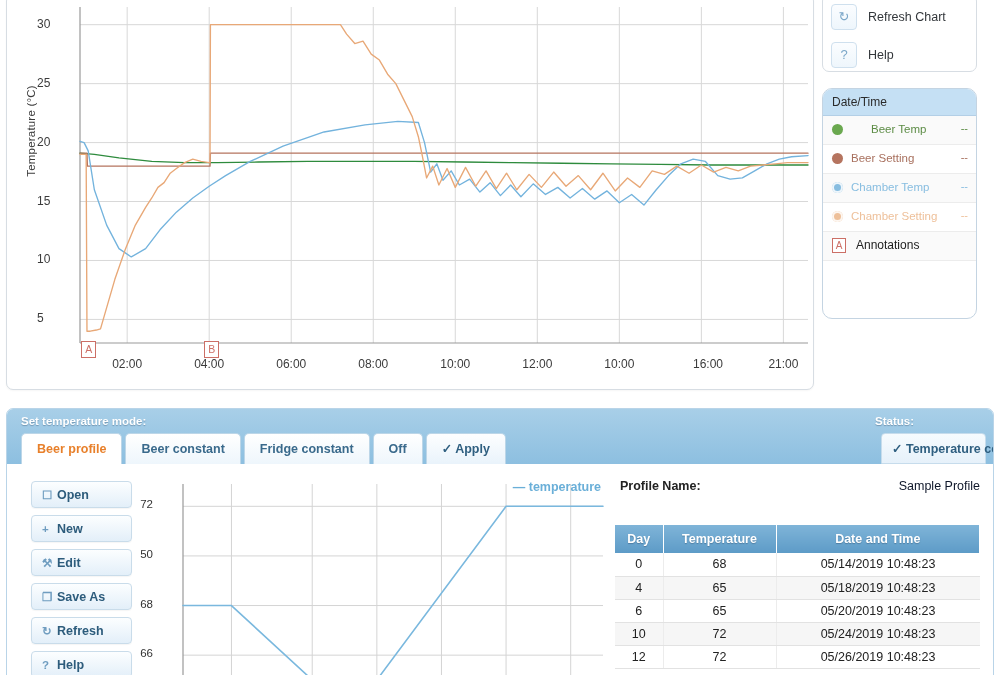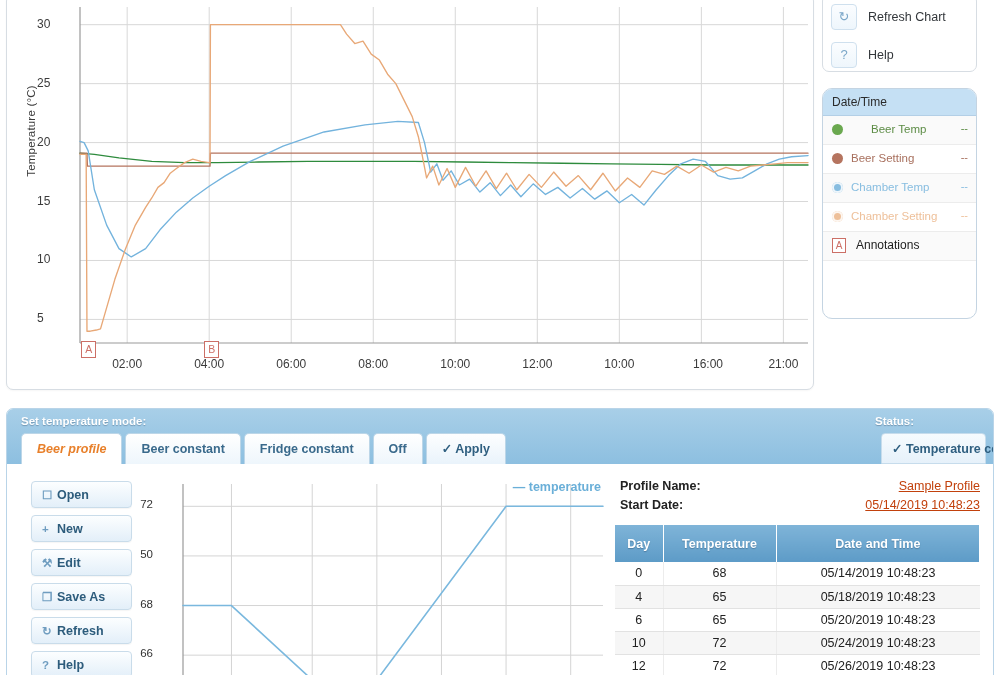--- a/index.html
+++ b/index.html
@@ -141,21 +141,21 @@
   .tab {
     height: 31px; line-height: 30px;
     padding: 0 15px;
     background: linear-gradient(#ffffff,#eef6fc);
     border: 1px solid #bcd6e8;
     border-bottom: none;
     border-radius: 5px 5px 0 0;
     font-size: 12.5px; font-weight: bold;
     color: #3a6a8c; margin-right: 3px;
   }
-  .tab.active { color: #e8802b; background: #fff; font-style: italic; }
+  .tab.active { color: #e8802b; background: #fff; }
   .tab.apply { color: #2f5f80; background: linear-gradient(#fdfeff,#e9f3fb); }
   .status-pill {
     position: absolute;
     left: 874px; top: 24px;
     width: 105px; height: 31px;
     background: linear-gradient(#f6fbfe,#e6f1fa);
     border: 1px solid #c6dcec;
     border-radius: 4px 4px 0 0;
     font-size: 12.5px; font-weight: bold; color: #2f5f80;
     line-height: 30px; padding-left: 10px;
@@ -189,31 +189,31 @@
   }
   .mini-leg {
     position: absolute; right: 4px; top: 0;
     font-size: 12.5px; color: #6aafd8; font-weight: bold;
   }
 
   
   .pinfo { position: absolute; left: 620px; top: 479px; width: 360px; }
   .prow { display: flex; justify-content: space-between; font-size: 12.5px; margin-bottom: 5px; }
   .pk { font-weight: bold; color: #222; }
-  .pv { color: #c2410c; text-decoration: underline; }
+  .pv { color: #0f172a; }
 
   table.ptable {
     position: absolute; left: 615px; top: 525px;
     width: 365px; border-collapse: collapse;
     font-size: 12.5px;
   }
   table.ptable th {
     background: linear-gradient(#7fb4d8,#5d9bc7);
     color: #fff; font-weight: bold;
-    height: 37px; font-size: 12.5px;
+    height: 28px; font-size: 12.5px;
     border-right: 1px solid #fff;
     text-shadow: 0 1px 1px rgba(40,70,100,.4);
   }
   table.ptable td {
     height: 23px; text-align: center;
     border-bottom: 1px solid #e2e2e2;
     color: #222;
   }
   table.ptable tr:nth-child(even) td { background: #f6f6f6; }
   .c-day { width: 48px; }
@@ -384,24 +384,20 @@
   <div class="mini-leg">
     <span>—&nbsp;</span><span>temperature</span>
   </div>
 </div>
 
 <div class="pinfo">
   <div class="prow">
     <span class="pk">Profile Name:</span>
     <span class="pv">Sample Profile</span>
   </div>
-  <div class="prow">
-    <span class="pk">Start Date:</span>
-    <span class="pv">05/14/2019 10:48:23</span>
-  </div>
 </div>
 
 <table class="ptable">
   <thead>
       <tr id="ptHead">
         <th class="c-day">Day</th>
         <th class="c-temp">Temperature</th>
         <th class="">Date and Time</th>
       </tr>
     </thead>

